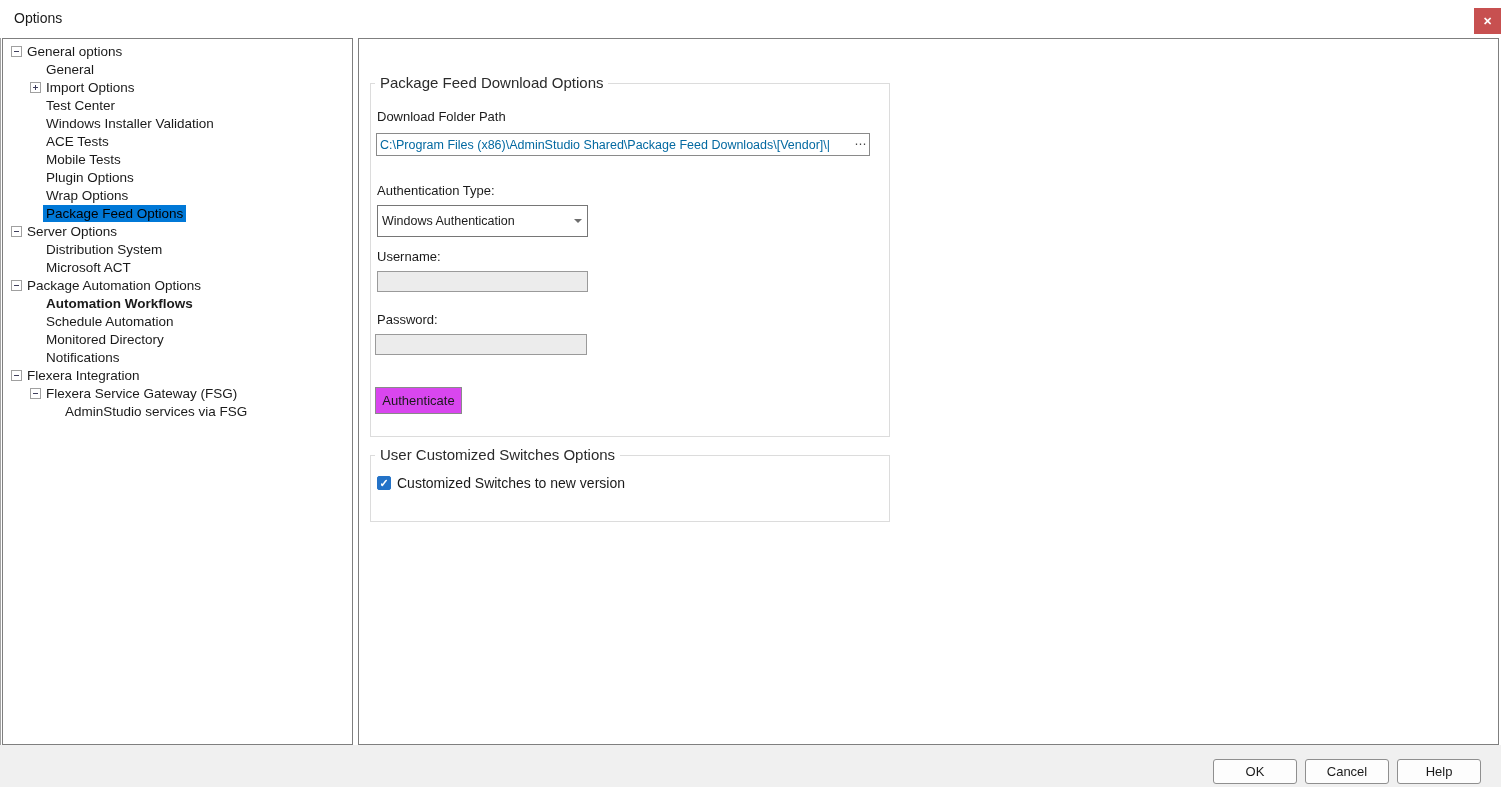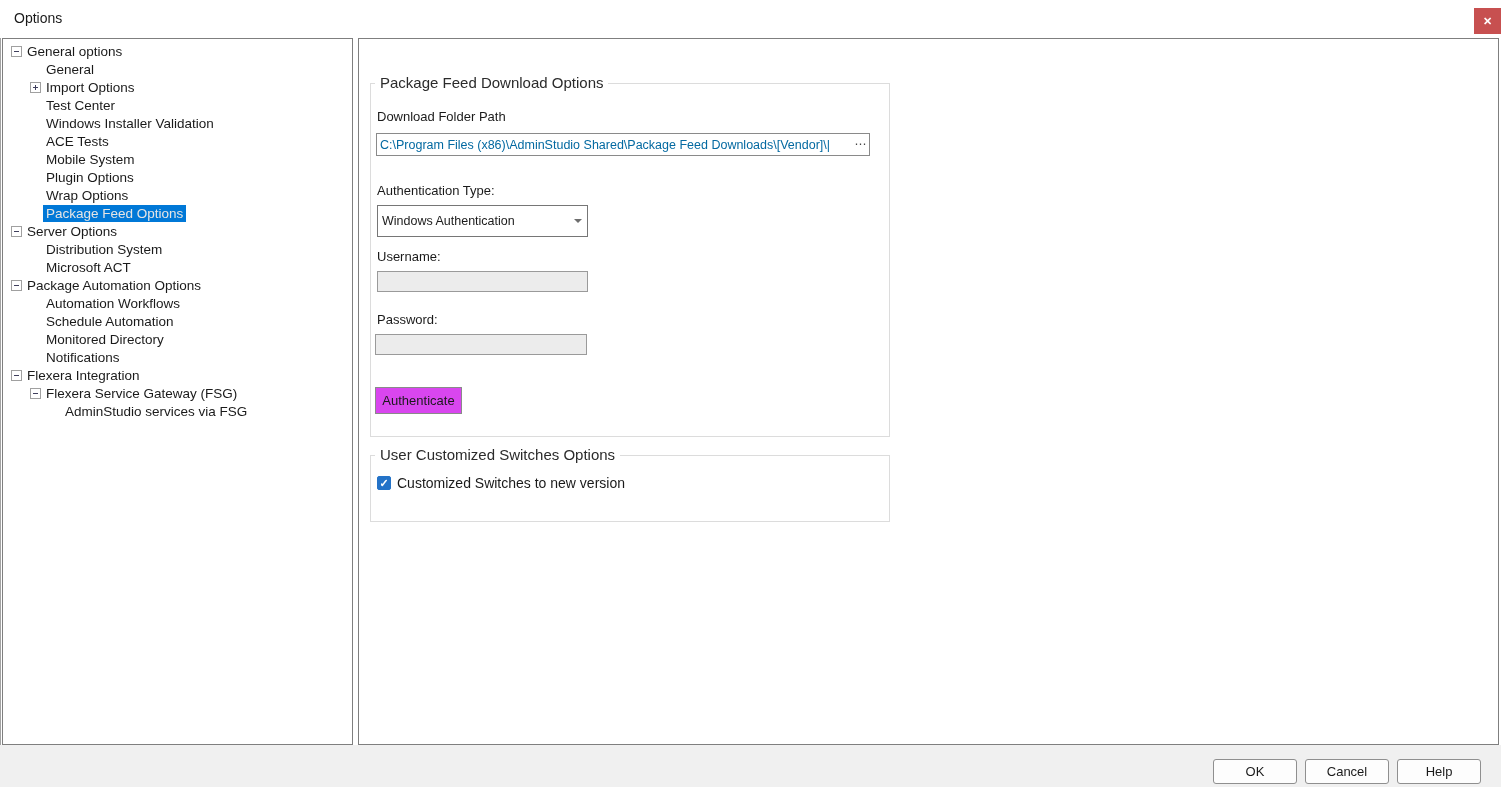--- a/index.html
+++ b/index.html
@@ -36,21 +36,21 @@
   }
   .expand-box.minus::after,
   .expand-box.plus::after{
     content:"";position:absolute;left:2px;right:2px;top:4px;height:1px;background:#40405e;
   }
   .expand-box.plus::before{
     content:"";position:absolute;top:2px;bottom:2px;left:4px;width:1px;background:#40405e;
   }
   .expand-spacer{width:16px;flex:0 0 16px;}
   .tree-label{padding:1px 3px;margin-left:-3px;}
-  .tree-label.selected{background:#0078d7;color:#e5e5e5;}
+  .tree-label.selected{background:#0078d7;color:#000000;}
 
   
   .right-panel{
     position:absolute;left:358px;top:38px;width:1141px;height:707px;
     border:1px solid #7f7f7f;background:#ffffff;box-sizing:border-box;
   }
 
   
   .groupbox{position:absolute;border:1px solid #dcdcdc;background:#ffffff;}
   .groupbox-title{
@@ -157,21 +157,21 @@
     <div class="tree-row" style="padding-left: 27px;">
       <span class="expand-spacer"></span>
       <span class="tree-label">Windows Installer Validation</span>
     </div>
     <div class="tree-row" style="padding-left: 27px;">
       <span class="expand-spacer"></span>
       <span class="tree-label">ACE Tests</span>
     </div>
     <div class="tree-row" style="padding-left: 27px;">
       <span class="expand-spacer"></span>
-      <span class="tree-label">Mobile System</span>
+      <span class="tree-label">Mobile Tests</span>
     </div>
     <div class="tree-row" style="padding-left: 27px;">
       <span class="expand-spacer"></span>
       <span class="tree-label">Plugin Options</span>
     </div>
     <div class="tree-row" style="padding-left: 27px;">
       <span class="expand-spacer"></span>
       <span class="tree-label">Wrap Options</span>
     </div>
     <div class="tree-row" style="padding-left: 27px;">
@@ -187,21 +187,21 @@
       <span class="tree-label">Distribution System</span>
     </div>
     <div class="tree-row" style="padding-left: 27px;">
       <span class="expand-spacer"></span>
       <span class="tree-label">Microsoft ACT</span>
     </div>
     <div class="tree-row" style="padding-left: 8px;">
       <span class="expand-box minus"></span>
       <span class="tree-label">Package Automation Options</span>
     </div>
-    <div class="tree-row" style="padding-left: 27px;">
+    <div class="tree-row" style="padding-left: 27px; font-weight: bold;">
       <span class="expand-spacer"></span>
       <span class="tree-label">Automation Workflows</span>
     </div>
     <div class="tree-row" style="padding-left: 27px;">
       <span class="expand-spacer"></span>
       <span class="tree-label">Schedule Automation</span>
     </div>
     <div class="tree-row" style="padding-left: 27px;">
       <span class="expand-spacer"></span>
       <span class="tree-label">Monitored Directory</span>

